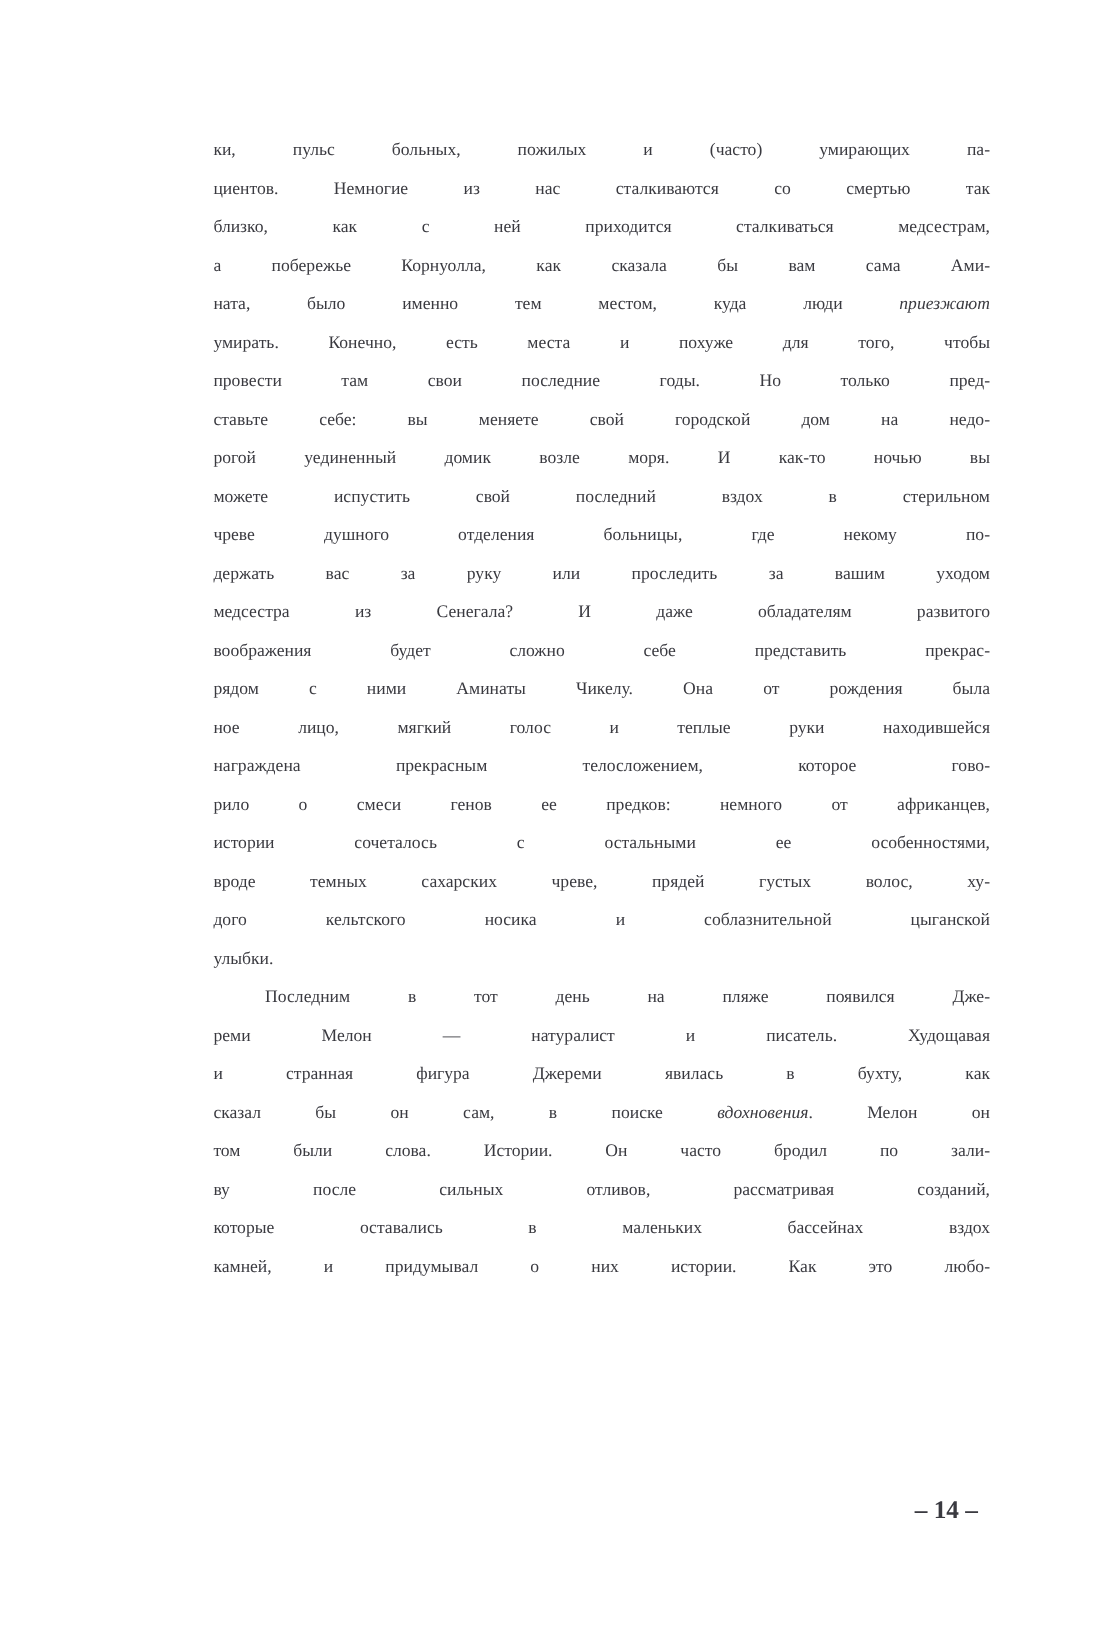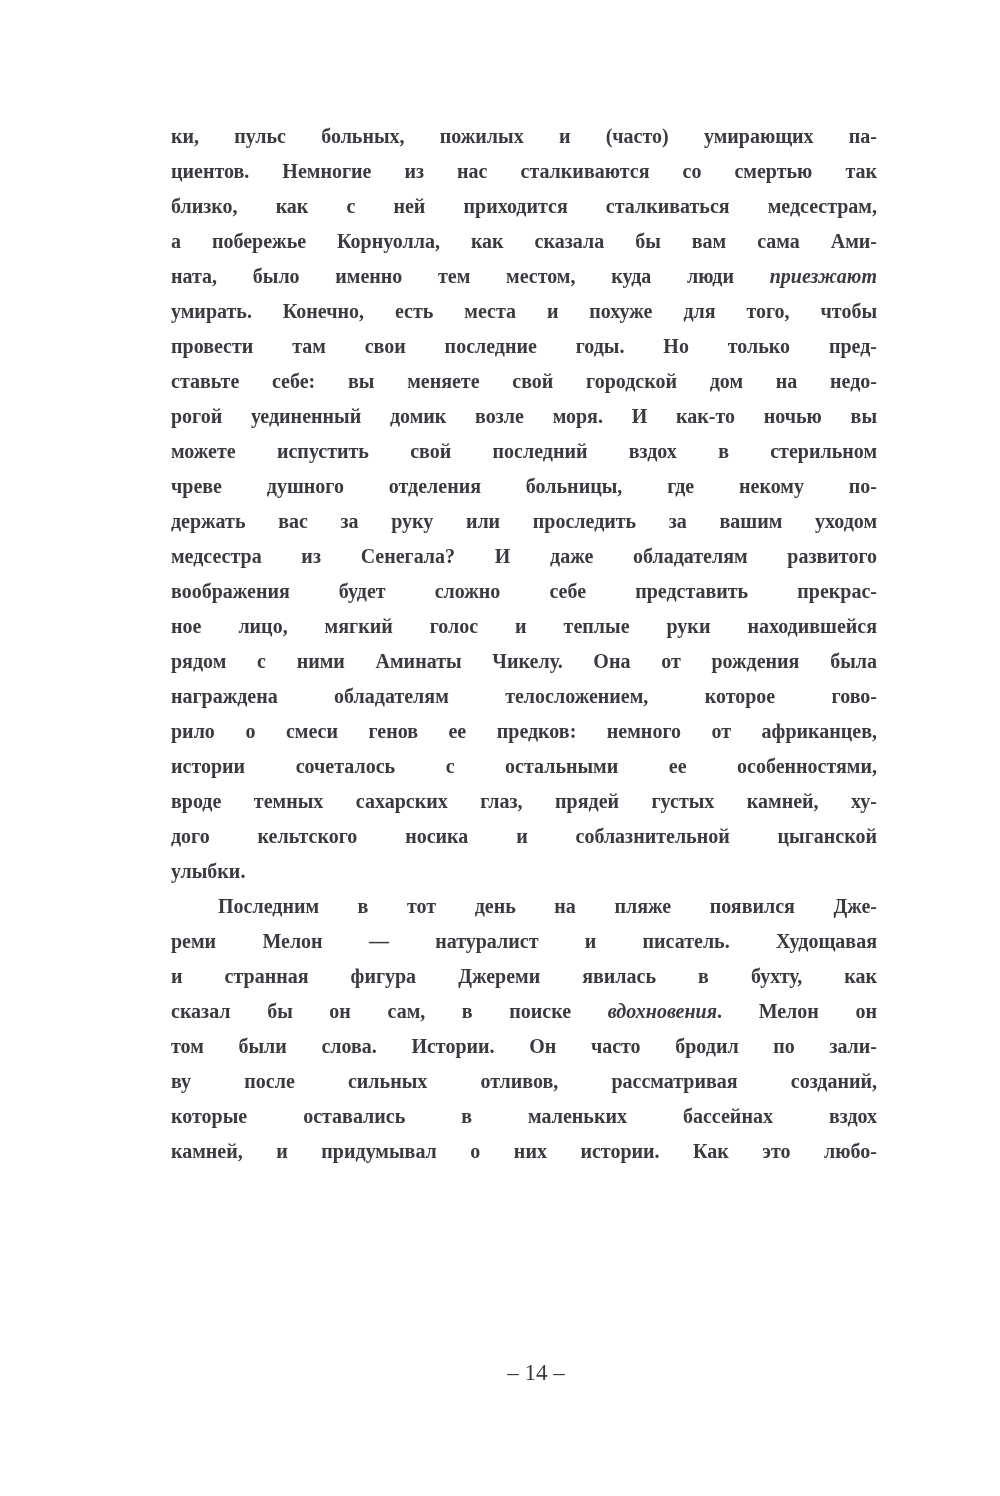--- a/index.html
+++ b/index.html
@@ -11,26 +11,25 @@
     position: relative;
     width: 1000px;
     height: 1496px;
     background: #ffffff;
     font-family: "Liberation Serif", "DejaVu Serif", serif;
     color: #3a3a40;
     overflow: hidden;
   }
   .text-block {
     position: absolute;
-    left: 171px;
+    left: 194px;
     top: 119px;
     width: 706px;
-    font-size: 20px;
+    font-size: 16px;
     line-height: 35px;
-    font-weight: bold;
   }
   .para {
     margin: 0;
     padding: 0;
   }
   .line {
     text-align: justify;
     text-align-last: justify;
   }
   .line.short {
@@ -40,23 +39,24 @@
     text-indent: 47px;
   }
   .italic {
     font-style: italic;
   }
   .page-number {
     position: absolute;
     left: 183px;
     top: 1360px;
     width: 706px;
-    text-align: center;
+    text-align: right;
     font-size: 23px;
     color: #3a3a40;
+    font-weight: bold;
   }
 </style>
 </head>
 <body>
 
 <div class="page">
   <div class="text-block">
       <div class="para">
         <div class="line"><span>ки, пульс больных, пожилых и (часто) умирающих па-</span></div>
         <div class="line"><span>циентов. Немногие из нас сталкиваются со смертью так</span></div>
@@ -65,26 +65,26 @@
         <div class="line"><span>ната, было именно тем местом, куда люди </span><span class="italic">приезжают</span></div>
         <div class="line"><span>умирать. Конечно, есть места и похуже для того, чтобы</span></div>
         <div class="line"><span>провести там свои последние годы. Но только пред-</span></div>
         <div class="line"><span>ставьте себе: вы меняете свой городской дом на недо-</span></div>
         <div class="line"><span>рогой уединенный домик возле моря. И как-то ночью вы</span></div>
         <div class="line"><span>можете испустить свой последний вздох в стерильном</span></div>
         <div class="line"><span>чреве душного отделения больницы, где некому по-</span></div>
         <div class="line"><span>держать вас за руку или проследить за вашим уходом</span></div>
         <div class="line"><span>медсестра из Сенегала? И даже обладателям развитого</span></div>
         <div class="line"><span>воображения будет сложно себе представить прекрас-</span></div>
+        <div class="line"><span>рядом с ними Аминаты Чикелу. Она от рождения была</span></div>
         <div class="line"><span>ное лицо, мягкий голос и теплые руки находившейся</span></div>
-        <div class="line"><span>рядом с ними Аминаты Чикелу. Она от рождения была</span></div>
-        <div class="line"><span>награждена обладателям телосложением, которое гово-</span></div>
+        <div class="line"><span>награждена прекрасным телосложением, которое гово-</span></div>
         <div class="line"><span>рило о смеси генов ее предков: немного от африканцев,</span></div>
         <div class="line"><span>истории сочеталось с остальными ее особенностями,</span></div>
-        <div class="line"><span>вроде темных сахарских глаз, прядей густых камней, ху-</span></div>
+        <div class="line"><span>вроде темных сахарских чреве, прядей густых волос, ху-</span></div>
         <div class="line"><span>дого кельтского носика и соблазнительной цыганской</span></div>
         <div class="line short"><span>улыбки.</span></div>
       </div>
       <div class="para indent">
         <div class="line"><span>Последним в тот день на пляже появился Дже-</span></div>
         <div class="line"><span>реми Мелон — натуралист и писатель. Худощавая</span></div>
         <div class="line"><span>и странная фигура Джереми явилась в бухту, как</span></div>
         <div class="line"><span>сказал бы он сам, в поиске </span><span class="italic">вдохновения</span><span>. Мелон он</span></div>
         <div class="line"><span>том были слова. Истории. Он часто бродил по зали-</span></div>
         <div class="line"><span>ву после сильных отливов, рассматривая созданий,</span></div>

